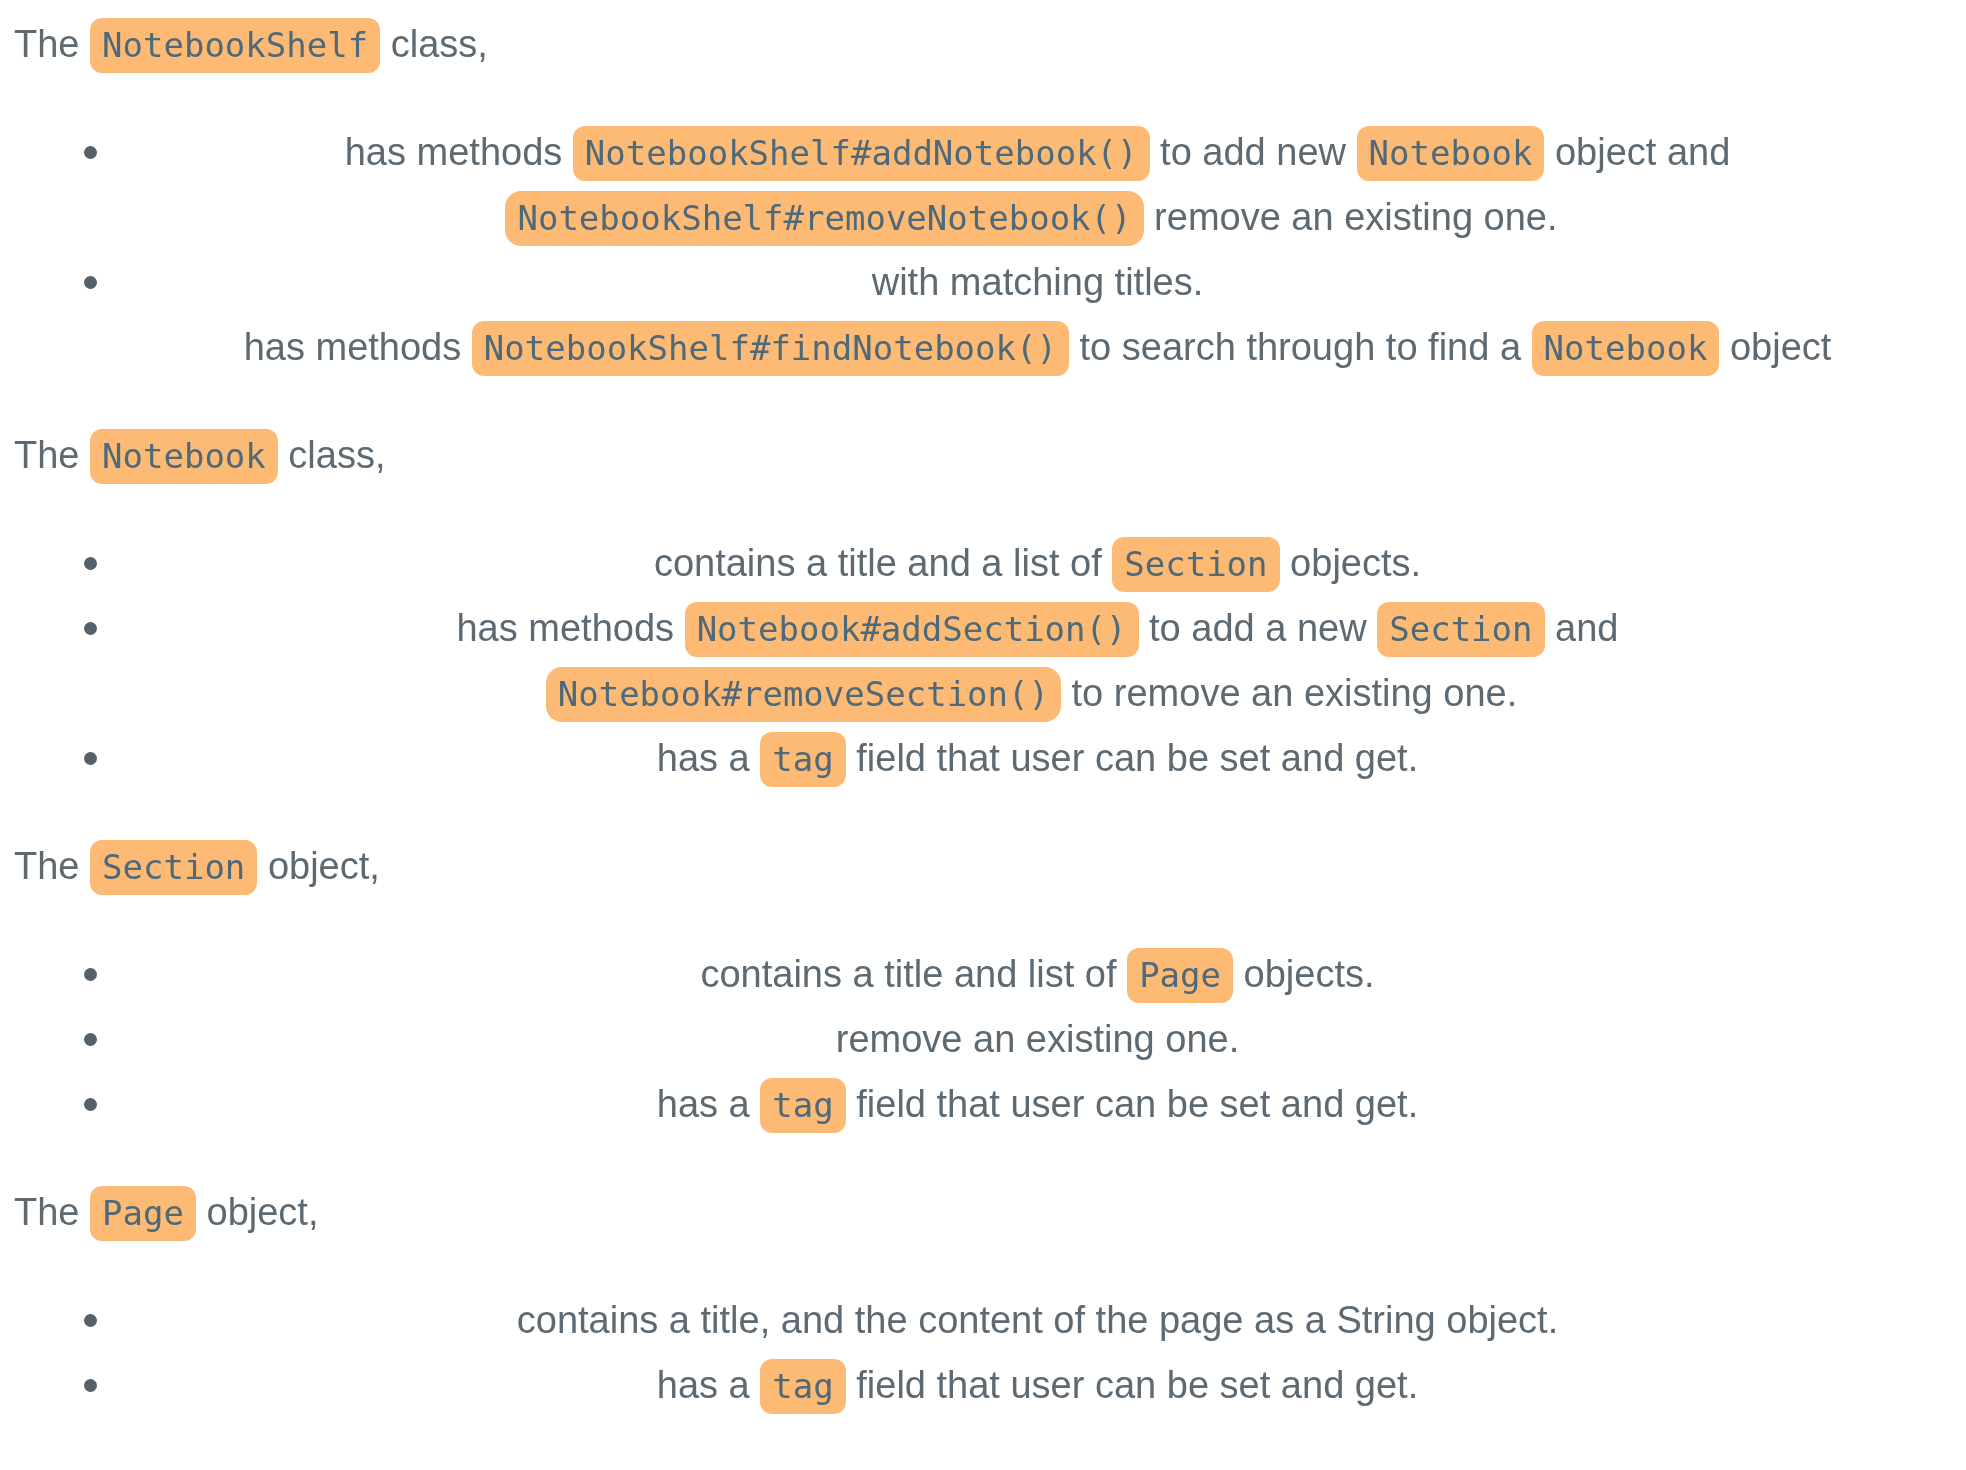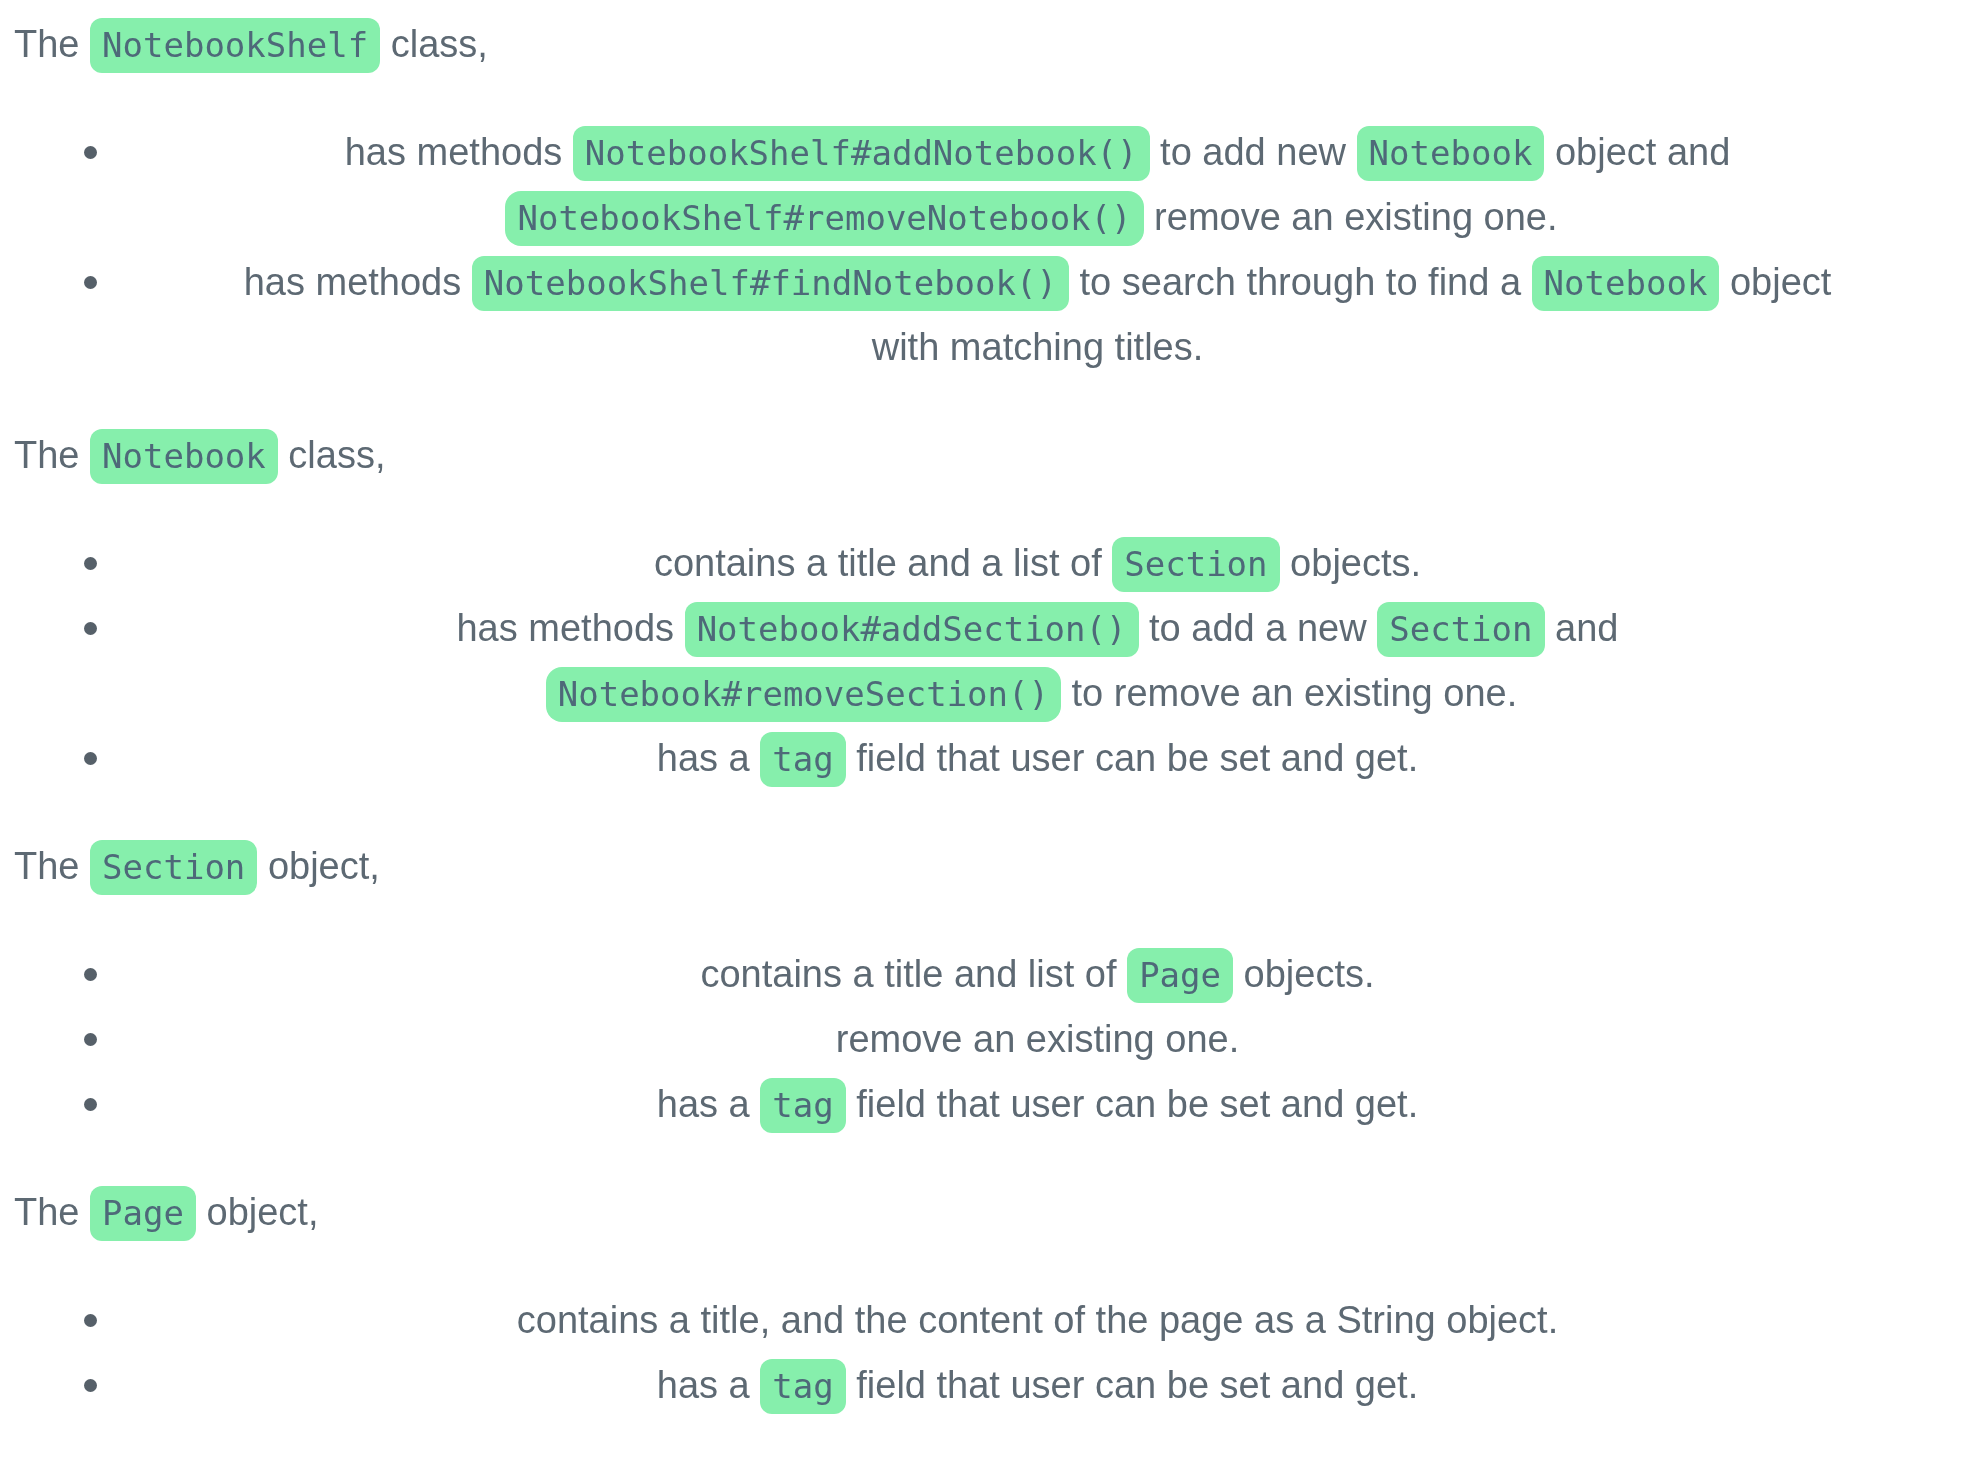--- a/index.html
+++ b/index.html
@@ -39,41 +39,41 @@
     border-radius: 50%;
     background: #566069;
   }
   .line { white-space: nowrap; text-align: center; }
   .txt { white-space: pre; }
   .code {
     font-family: "DejaVu Sans Mono", monospace;
     font-size: 34px;
     line-height: 34px;
     color: #4e6979;
-    background: #86efac;
+    background: #fdba74;
     border-radius: 12px;
     padding: 7px 12px 8px 12px;
     white-space: pre;
   }
   .code.outdent { margin-left: -12px; border-radius: 16px; }
 </style>
 </head>
 <body>
 
 <main class="doc">
     <section class="block">
       <p class="intro"><span class="txt">The </span><span class="code">NotebookShelf</span><span class="txt"> class,</span></p>
       <ul class="props">
         <li>
           <div class="line"><span class="txt">has methods </span><span class="code">NotebookShelf#addNotebook()</span><span class="txt"> to add new </span><span class="code">Notebook</span><span class="txt"> object and</span></div>
           <div class="line"><span class="code outdent">NotebookShelf#removeNotebook()</span><span class="txt"> remove an existing one.</span></div>
         </li>
         <li>
+          <div class="line"><span class="txt">with matching titles.</span></div>
           <div class="line"><span class="txt">has methods </span><span class="code">NotebookShelf#findNotebook()</span><span class="txt"> to search through to find a </span><span class="code">Notebook</span><span class="txt"> object</span></div>
-          <div class="line"><span class="txt">with matching titles.</span></div>
         </li>
       </ul>
     </section>
     <section class="block">
       <p class="intro"><span class="txt">The </span><span class="code">Notebook</span><span class="txt"> class,</span></p>
       <ul class="props">
         <li>
           <div class="line"><span class="txt">contains a title and a list of </span><span class="code">Section</span><span class="txt"> objects.</span></div>
         </li>
         <li>

